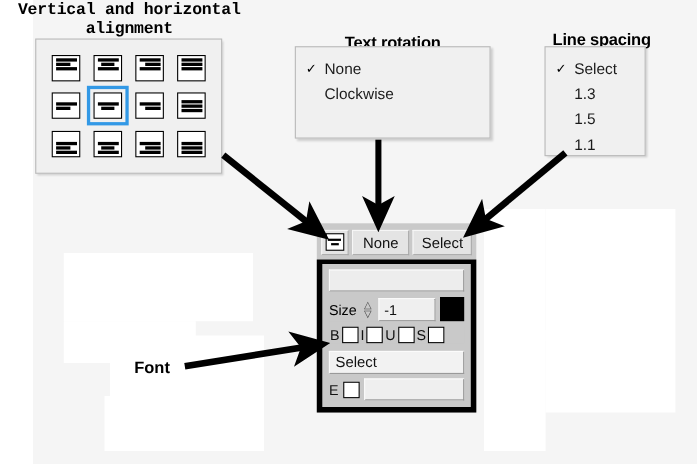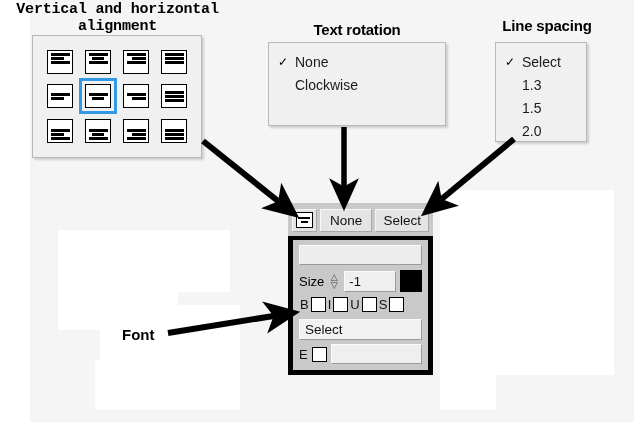--- a/index.html
+++ b/index.html
@@ -244,22 +244,22 @@
 <div class="bgrect" style="left:58px;  top:230px; width:172px; height:62px;"></div>
 <div class="bgrect" style="left:58px;  top:292px; width:120px; height:38px;"></div>
 <div class="bgrect" style="left:100px; top:305px; width:140px; height:55px;"></div>
 <div class="bgrect" style="left:95px;  top:360px; width:145px; height:50px;"></div>
 <div class="bgrect" style="left:440px; top:190px; width:56px;  height:120px;"></div>
 <div class="bgrect" style="left:496px; top:190px; width:118px; height:185px;"></div>
 <div class="bgrect" style="left:440px; top:300px; width:56px;  height:110px;"></div>
 <div class="bgrect" style="left:0px;   top:0px;   width:30px;  height:422px;"></div>
 
 <div class="callout-title" style="left:10px; top:2px; width:215px;font-family:Liberation Mono, monospace;">Vertical and horizontal alignment</div>
-<div class="callout-title" style="left:268px; top:22px; width:178px;">Text rotation</div>
-<div class="callout-title" style="left:472px; top:18px; width:150px;">Line spacing</div>
+<div class="callout-title" style="left:268px; top:32px; width:178px;">Text rotation</div>
+<div class="callout-title" style="left:472px; top:29px; width:150px;">Line spacing</div>
 
 <div id="align-panel">
   <div class="align-grid">
 
     <div class="align-cell">
       <div class="align-icon v-top h-left">
           <i></i>
           <i></i>
           <i></i>
         </div>
@@ -363,21 +363,21 @@
   <div class="dd-item">
     <span class="dd-check"></span>
     <span class="dd-label">1.3</span>
   </div>
   <div class="dd-item">
     <span class="dd-check"></span>
     <span class="dd-label">1.5</span>
   </div>
   <div class="dd-item">
     <span class="dd-check"></span>
-    <span class="dd-label">2.0</span>
+    <span class="dd-label">1.1</span>
   </div>
 </div>
 
 <div id="toolbar">
 
   <div class="tb-row-top">
     <div class="tb-btn" id="tb-align-btn">
       <span class="mini-align">
           <i></i>
           <i></i>

